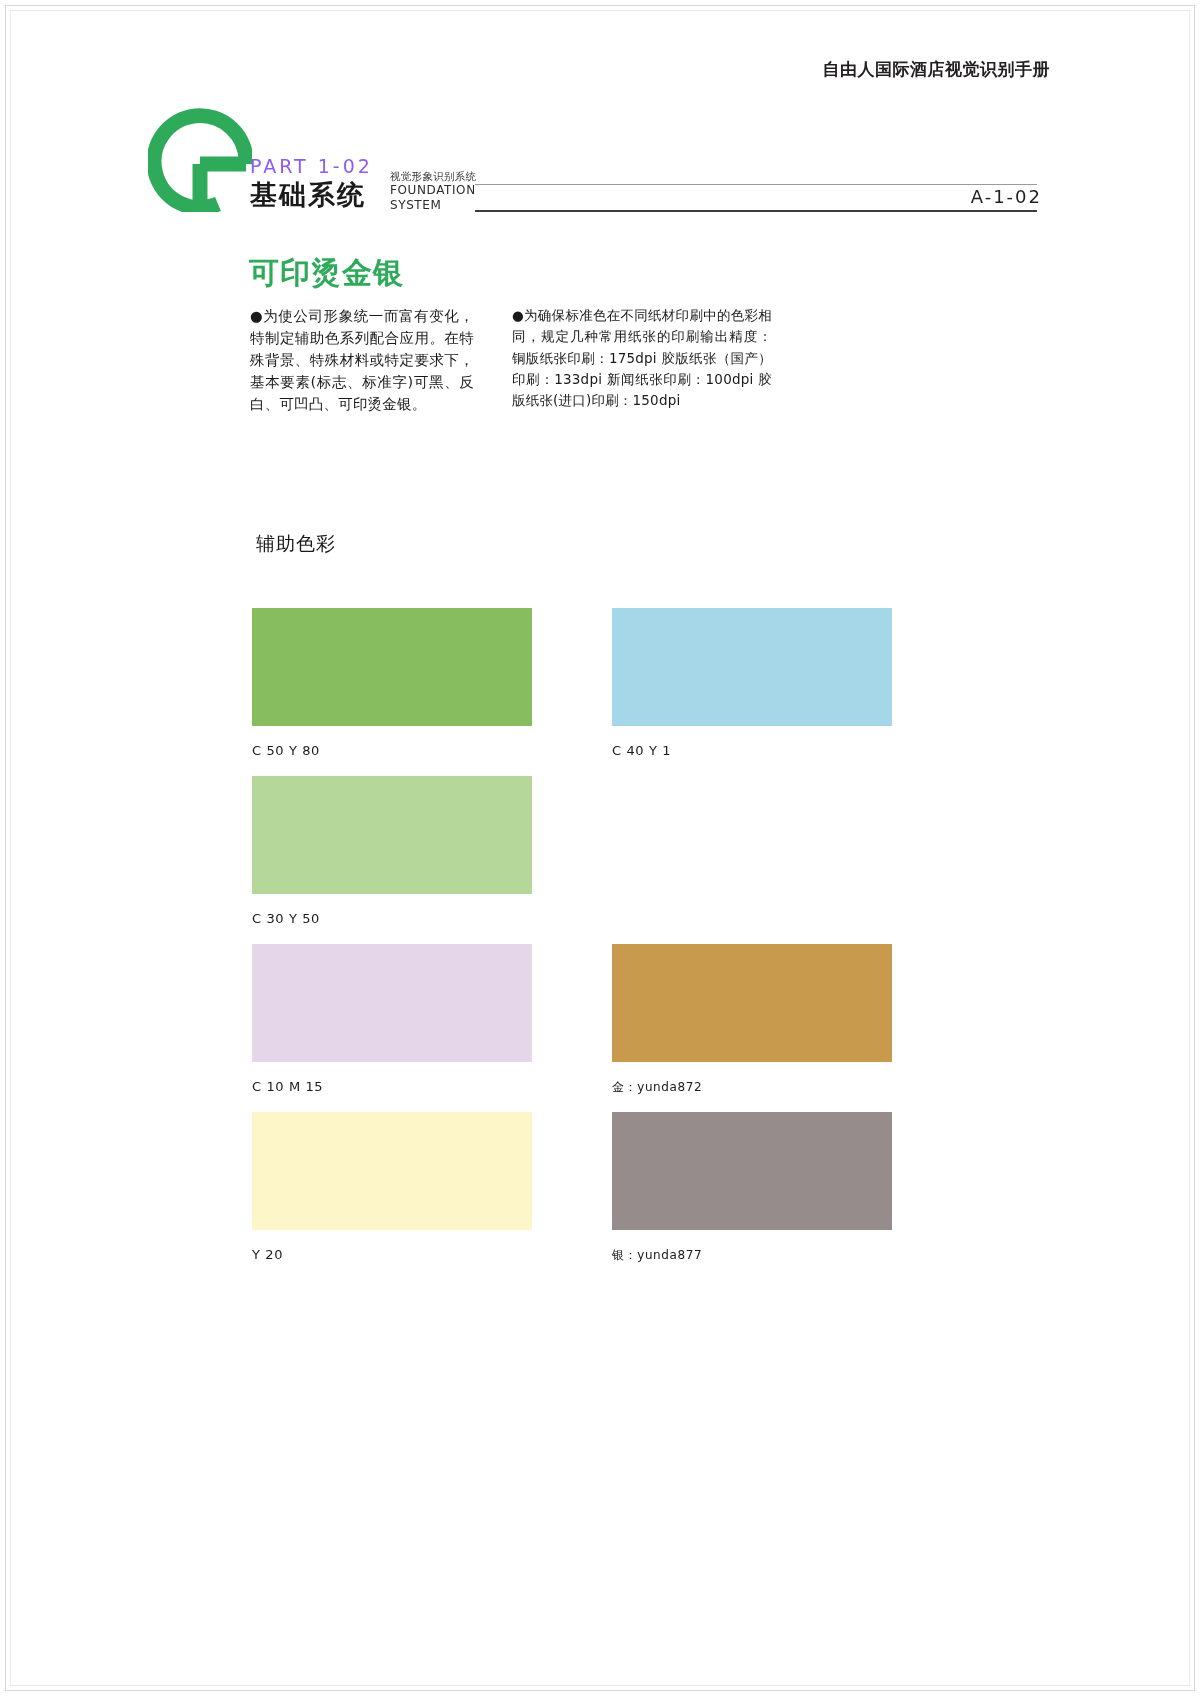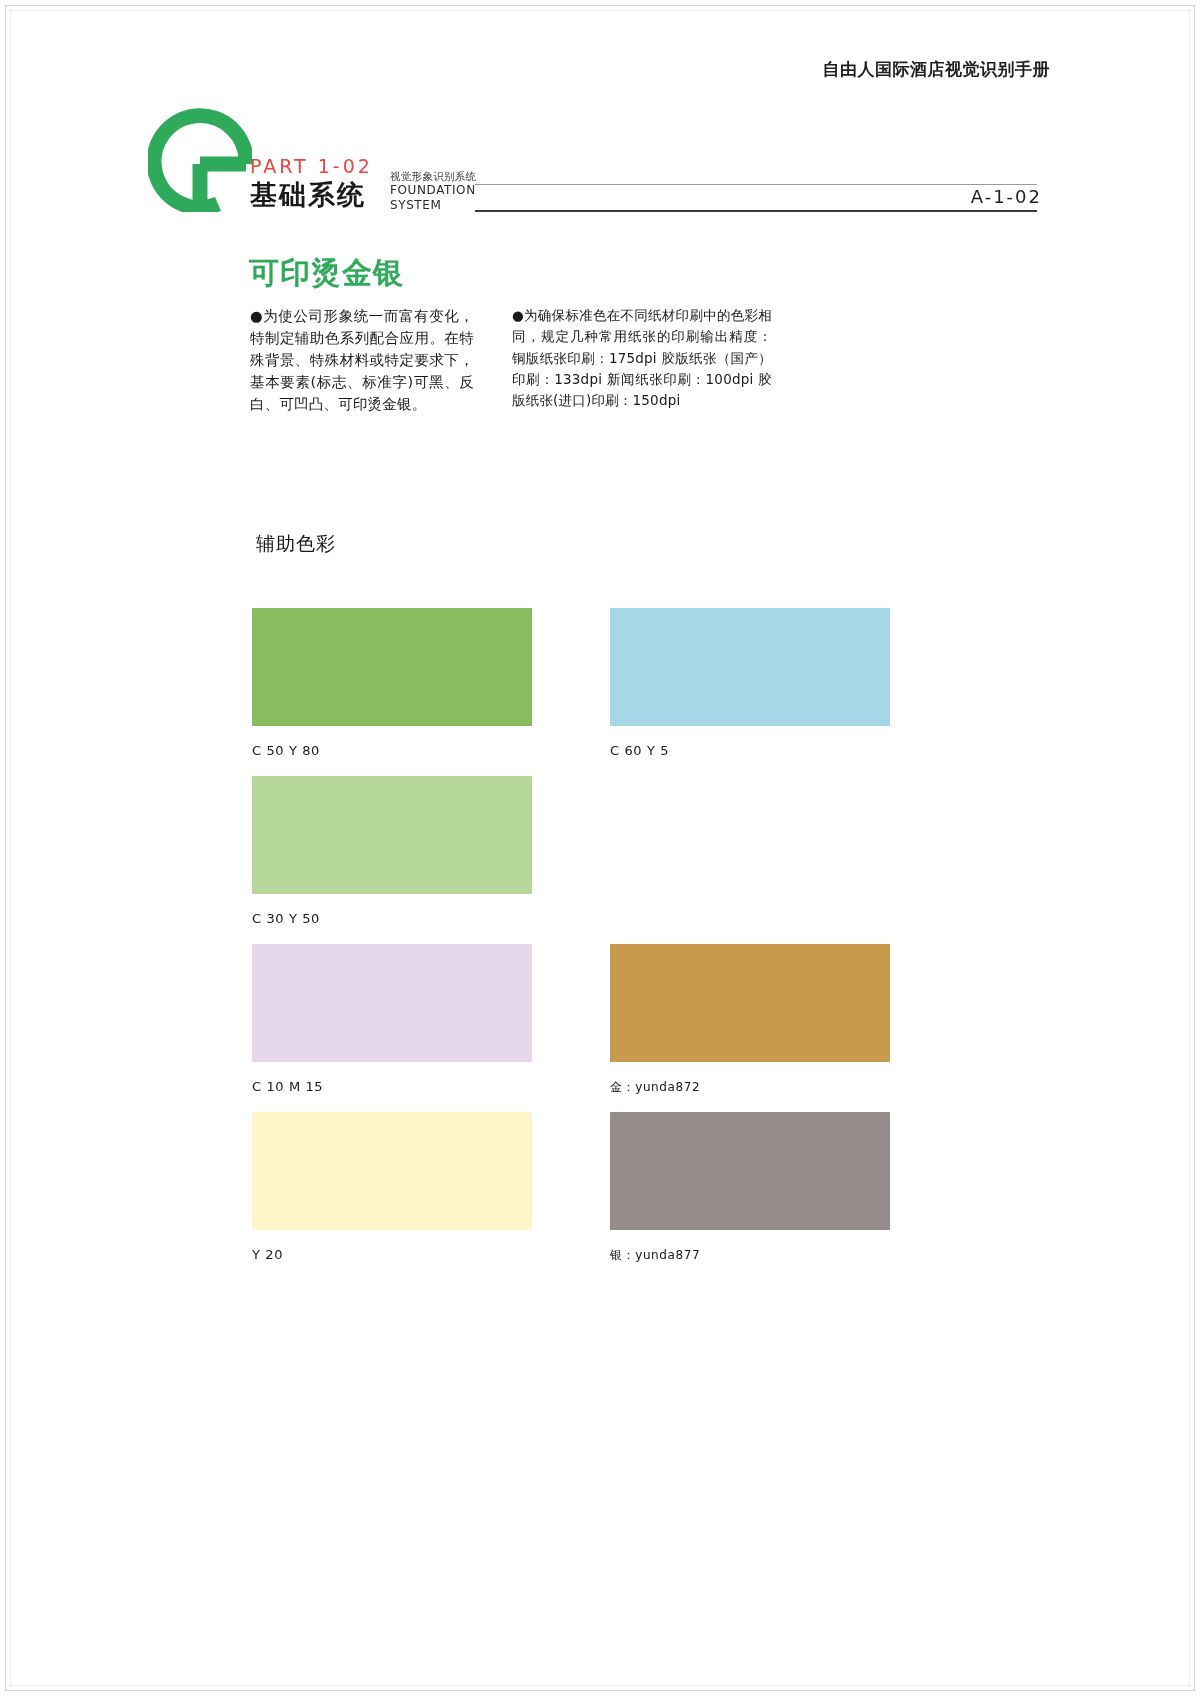--- a/index.html
+++ b/index.html
@@ -70,21 +70,21 @@
   }
   .part-block {
     position: absolute;
     left: 110px;
     top: 48px;
     width: 150px;
   }
   .part-label {
     font-size: 19px;
     letter-spacing: 3px;
-    color: #ef4444;
+    color: #8b5cf6;
     font-weight: 400;
     line-height: 1.1;
     white-space: nowrap;
   }
   .part-cn {
     font-size: 27px;
     font-weight: 700;
     letter-spacing: 2px;
     color: #1a1a1a;
     line-height: 1.15;
@@ -186,20 +186,21 @@
   .swatch-grid {
     position: absolute;
     left: 252px;
     top: 608px;
     width: 640px;
   }
   .swatch-row {
     display: flex;
     gap: 78px;
     margin-bottom: 16px;
+    justify-content: space-between;
   }
   .swatch-cell {
     width: 280px;
   }
   .swatch-chip {
     width: 280px;
     height: 118px;
     display: block;
   }
   .swatch-label {
@@ -262,21 +263,21 @@
 
   <div class="swatch-grid">
 
     <div class="swatch-row">
       <div class="swatch-cell">
         <span class="swatch-chip" style="background-color: rgb(136, 189, 95);"></span>
         <div class="swatch-label">C 50    Y 80</div>
       </div>
       <div class="swatch-cell">
         <span class="swatch-chip" style="background-color: rgb(166, 215, 232);"></span>
-        <div class="swatch-label">C 60    Y 5</div>
+        <div class="swatch-label">C 40    Y 1</div>
       </div>
     </div>
 
     <div class="swatch-row">
       <div class="swatch-cell">
         <span class="swatch-chip" style="background-color: rgb(182, 215, 154);"></span>
         <div class="swatch-label">C 30    Y 50</div>
       </div>
     </div>
 

